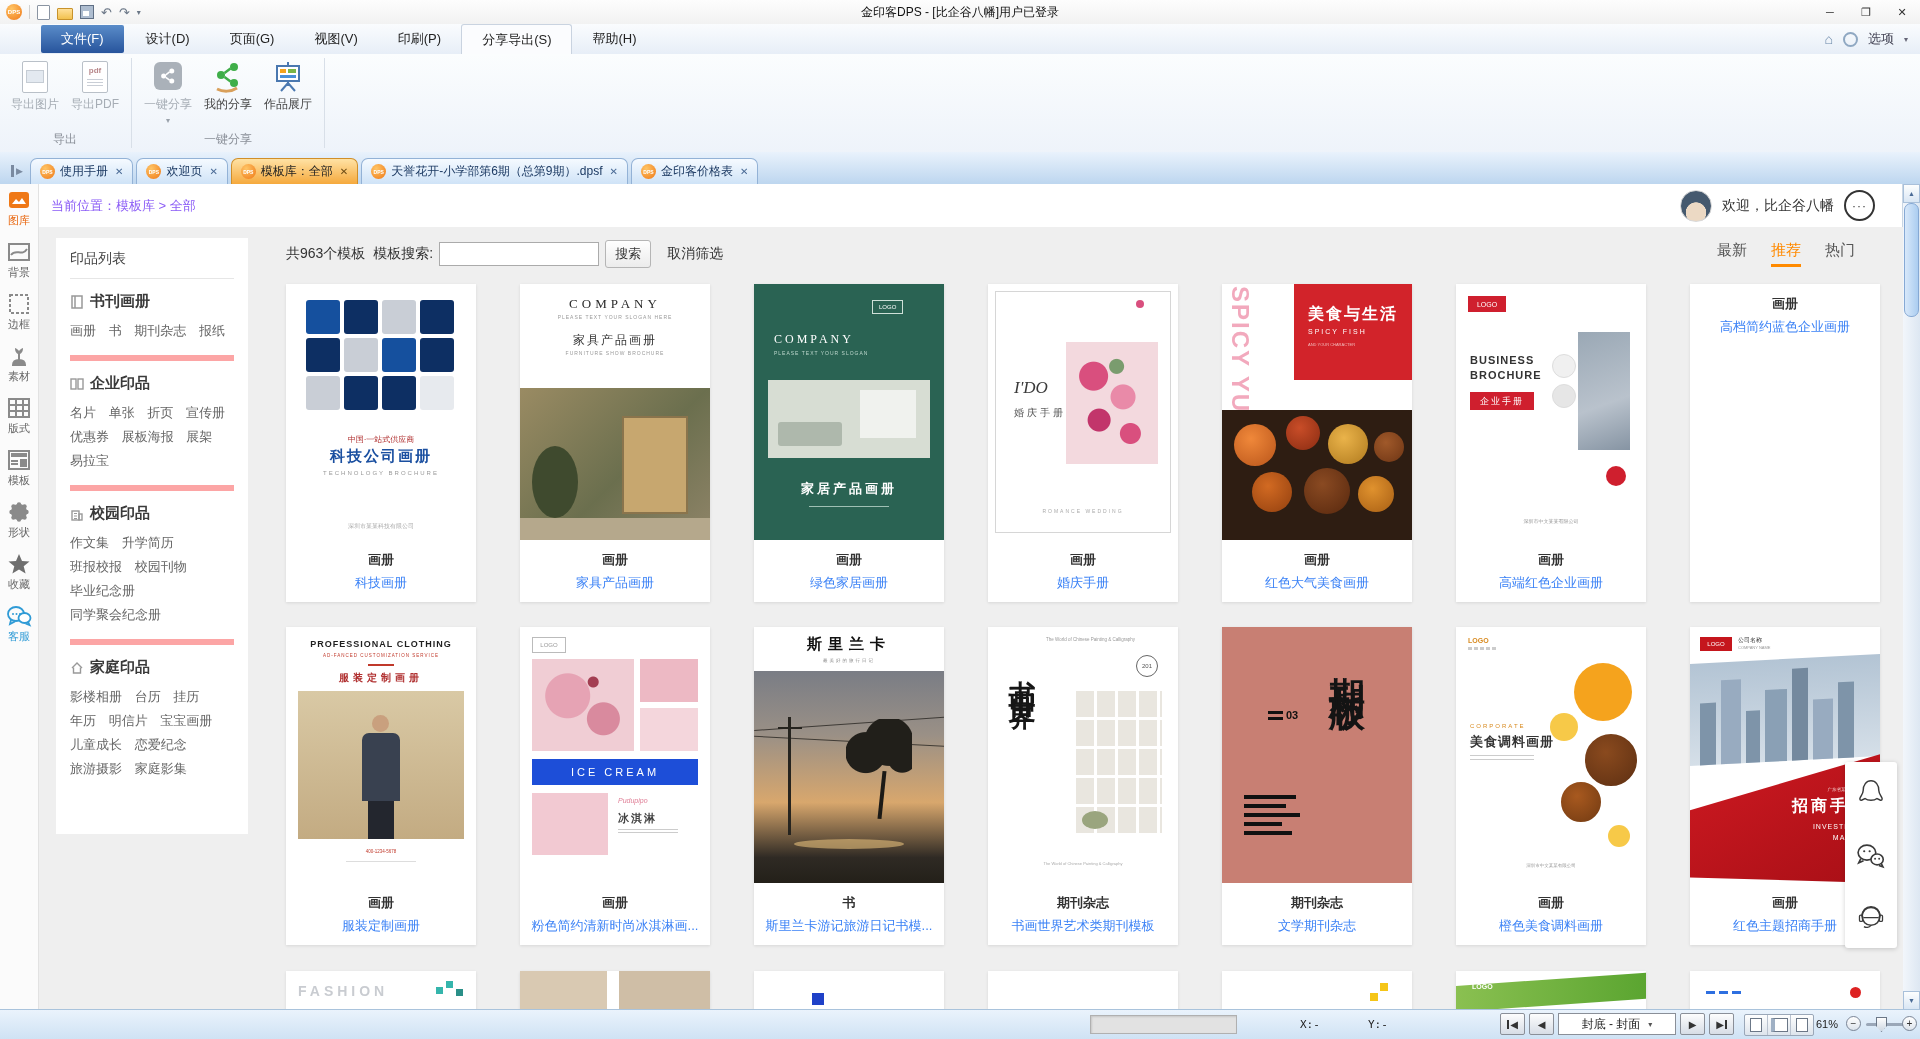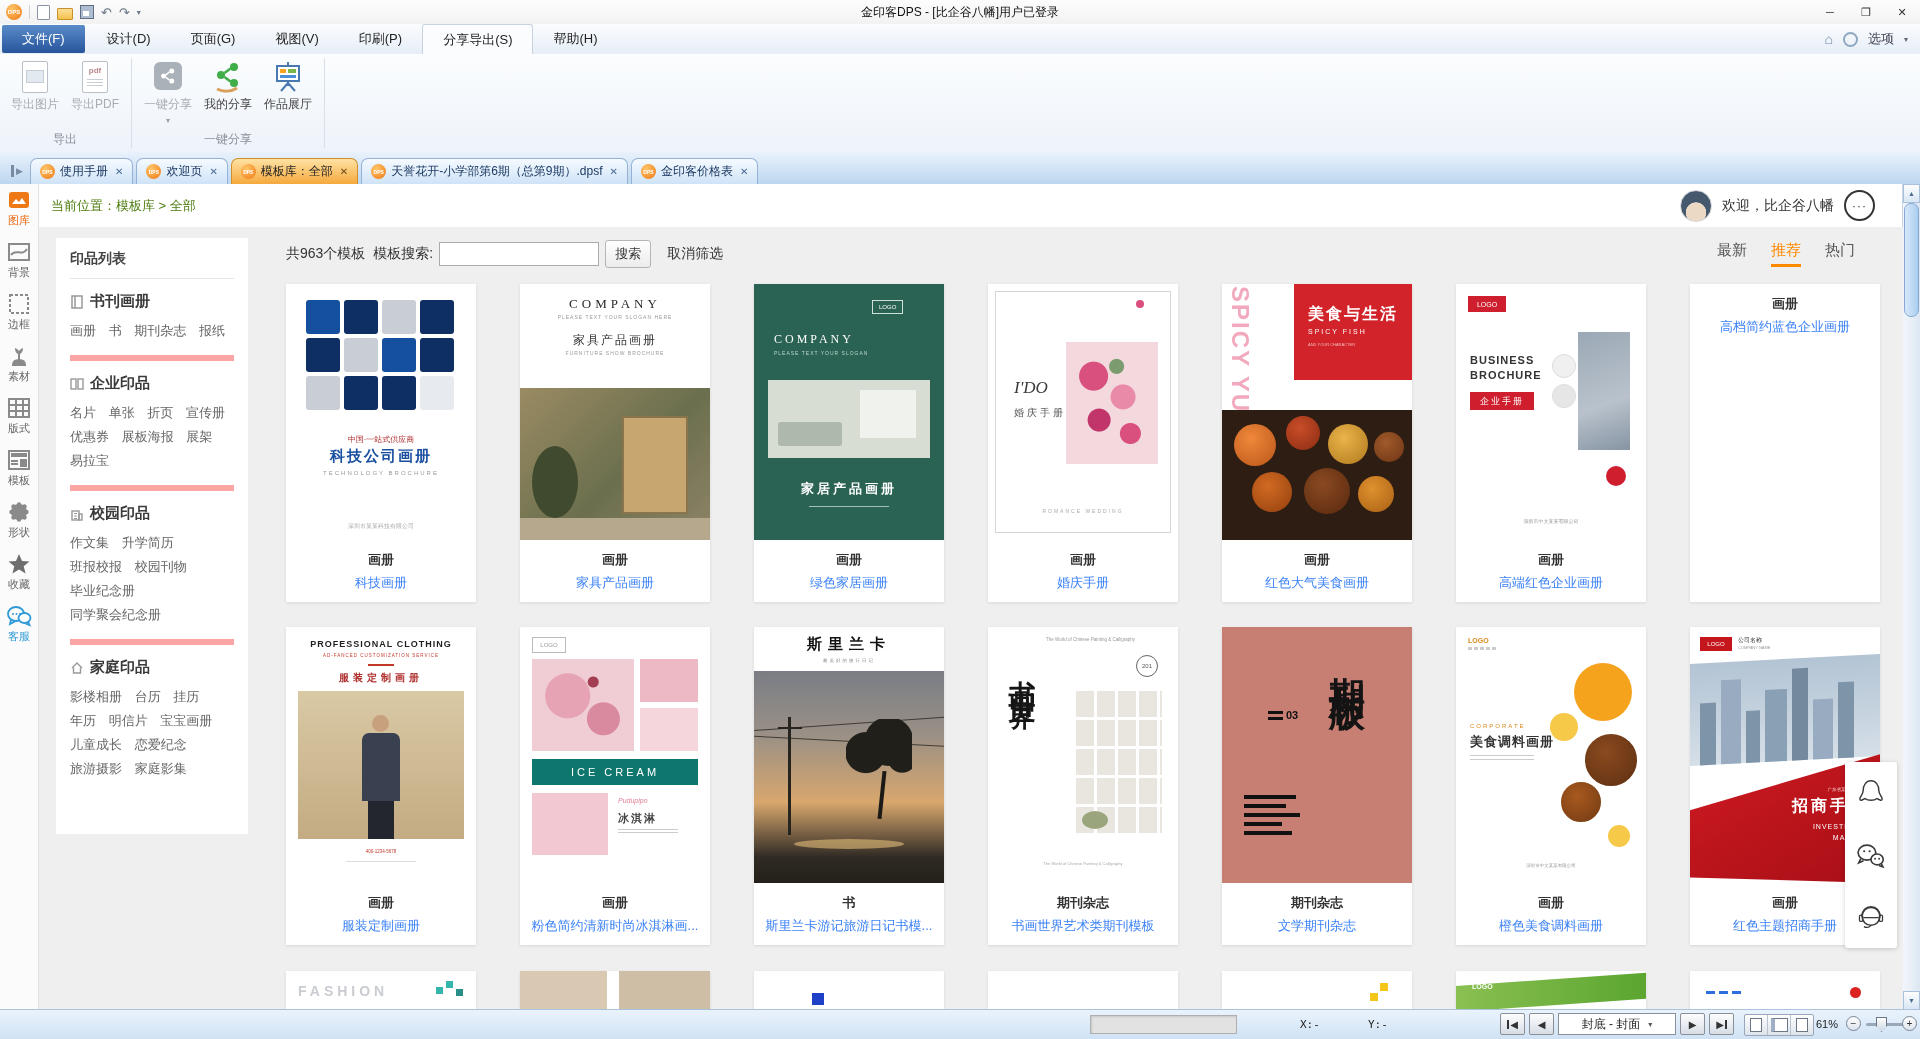--- a/index.html
+++ b/index.html
@@ -17,21 +17,21 @@
   .qopen{width:14px;height:10px;background:linear-gradient(#ffe09a,#f2c14e);border:1px solid #c8922a;border-radius:1px;margin-top:3px;}
   .qsave{width:12px;height:12px;background:#aebdd0;border:1px solid #5f6f85;position:relative;}
   .qsave::after{content:"";position:absolute;left:2px;top:5px;width:6px;height:5px;background:#fff;}
   .qglyph{font-size:13px;color:#6b7787;line-height:1;}
   .qcaret{font-size:8px;color:#6b7787;}
   .wintitle{position:absolute;left:0;right:0;text-align:center;font-size:12px;color:#111;}
   .winbtns{margin-left:auto;display:flex;z-index:3;}
   .winbtn{width:36px;height:24px;display:flex;align-items:center;justify-content:center;font-size:11px;color:#333;}
 
   
-  .menubar{position:absolute;top:24px;left:0;right:0;height:30px;background:linear-gradient(#fafcfe,#e7eef7);border-bottom:1px solid #d9e2ee;display:flex;align-items:stretch;}
+  .menubar{position:absolute;top:24px;left:0;right:0;height:30px;background:linear-gradient(#fafcfe,#e7eef7);border-bottom:1px solid #d9e2ee;display:flex;align-items:stretch;padding-left:39px;}
   .mi{padding:0 20px;display:flex;align-items:center;font-size:13px;color:#222;}
   .mi-file{background:linear-gradient(#5a8cc9,#27549c);color:#fff;border-radius:2px;margin:1px 2px;}
   .mi-active{background:#fbfcfe;border:1px solid #c9d3e0;border-bottom:none;border-radius:3px 3px 0 0;}
   .menu-right{margin-left:auto;display:flex;align-items:center;gap:10px;padding-right:12px;font-size:13px;color:#445;}
   .mhome{font-size:14px;color:#6a87a8;}
   .mcircle{width:11px;height:11px;border:2px solid #8fa8c2;border-radius:50%;}
   .mcaret{font-size:8px;color:#667;}
 
   
   .ribbon{position:absolute;top:54px;left:0;right:0;height:98px;background:linear-gradient(#fbfdfe,#eef3fa);border-bottom:1px solid #c9d5e4;display:flex;}
@@ -62,33 +62,33 @@
   .dtab.active .tclose{color:#6b4a14;}
 
   
   .main{position:absolute;top:184px;left:0;right:0;bottom:29px;}
   .iconstrip{position:absolute;left:0;top:0;bottom:0;width:38px;background:#fbfbfb;border-right:1px solid #e2e2e2;display:flex;flex-direction:column;align-items:center;padding-top:5px;}
   .sbi{display:flex;flex-direction:column;align-items:center;margin-bottom:13px;}
   .sbi .lbl{font-size:11px;color:#666;margin-top:2px;}
   .sbi.active .lbl{color:#e8650d;}
   .sbi.blue .lbl{color:#2f9bd6;}
   .crumb{position:absolute;left:39px;right:17px;top:0;height:43px;background:#fff;display:flex;align-items:center;}
-  .crumbtext{margin-left:12px;font-size:13px;color:#4d7c0f;}
+  .crumbtext{margin-left:12px;font-size:13px;color:#8b5cf6;}
   .crumb-right{margin-left:auto;display:flex;align-items:center;gap:10px;padding-right:28px;}
   .avatar{width:30px;height:30px;border-radius:50%;background:radial-gradient(circle at 50% 72%,#ecd9c4 0 38%,#45596e 40%);border:1px solid #d8d8d8;}
   .welcome{font-size:14px;color:#333;}
   .chaticon{width:27px;height:27px;border:2px solid #333;border-radius:50%;display:flex;align-items:center;justify-content:center;font-size:12px;color:#333;letter-spacing:1px;}
   .vscroll{position:absolute;right:0;top:0;bottom:0;width:17px;background:linear-gradient(90deg,#f2f6fb,#dde7f2);border-left:1px solid #c9d6e4;}
   .varrow{position:absolute;left:0;right:0;height:17px;background:linear-gradient(#fdfefe,#d9e6f4);border:1px solid #a9c0da;display:flex;align-items:center;justify-content:center;font-size:7px;color:#4a6b96;}
   .vthumb{position:absolute;left:1px;right:1px;top:19px;height:112px;border:1px solid #86a9d4;border-radius:7px;background:linear-gradient(90deg,#d8e8fa,#abcdf0);}
   .bodyarea{position:absolute;left:39px;right:17px;top:43px;bottom:0;background:#efefef;overflow:hidden;}
 
   
   .panel{position:absolute;left:17px;top:11px;width:192px;height:596px;background:#fff;box-sizing:border-box;padding:12px 14px;}
-  .phead{font-size:14px;color:#444;padding-bottom:10px;border-bottom:1px solid #e6e6e6;font-weight:bold;}
+  .phead{font-size:14px;color:#444;padding-bottom:10px;border-bottom:1px solid #e6e6e6;}
   .psec{border-bottom:6px solid #fca5a5;padding:13px 0 12px;}
   .psec:last-child{border-bottom:none;}
   .ptitle{display:flex;align-items:center;gap:6px;font-size:15px;font-weight:bold;color:#3a3a3a;}
   .plinks{margin-top:8px;font-size:13px;color:#666;line-height:24px;}
   .plinks span{margin-right:9px;display:inline-block;}
 
   
   .searchbar{position:absolute;left:247px;top:13px;height:28px;display:flex;align-items:center;font-size:14px;color:#333;}
   .searchinput{width:150px;height:22px;border:1px solid #ababab;background:#fff;margin-left:6px;font-size:13px;padding:0 4px;}
   .searchbtn{width:44px;height:26px;margin-left:6px;background:linear-gradient(#fefefe,#ececec);border:1px solid #b5b5b5;border-radius:3px;font-size:13px;color:#333;display:flex;align-items:center;justify-content:center;}
@@ -597,21 +597,21 @@
         <div class="cat">画册</div>
         <div class="tname">服装定制画册</div>
       </div>
 
       <div class="card">
         <div class="cover">
           <div class="abs" style="left:12px;top:10px;width:32px;height:14px;border:1px solid #bbb;color:#999;font-size:6px;display:flex;align-items:center;justify-content:center;">LOGO</div>
           <div class="abs" style="left:12px;top:32px;width:102px;height:92px;background:#f0cdd4;background-image:radial-gradient(circle at 35% 40%,#e6a3b4 0 22px,transparent 23px),radial-gradient(circle at 70% 65%,#d98a9e 0 16px,transparent 17px),radial-gradient(circle at 60% 25%,#a33e52 0 5px,transparent 6px);"></div>
           <div class="abs" style="left:120px;top:32px;width:58px;height:43px;background:#edb9c4;"></div>
           <div class="abs" style="left:120px;top:81px;width:58px;height:43px;background:#f4d6dc;"></div>
-          <div class="abs" style="left:12px;top:132px;width:166px;height:26px;background:#0f766e;color:#fff;font-size:11px;letter-spacing:3px;display:flex;align-items:center;justify-content:center;">ICE CREAM</div>
+          <div class="abs" style="left:12px;top:132px;width:166px;height:26px;background:#1d4ed8;color:#fff;font-size:11px;letter-spacing:3px;display:flex;align-items:center;justify-content:center;">ICE CREAM</div>
           <div class="abs" style="left:12px;top:166px;width:76px;height:62px;background:#f2c9d2;"></div>
           <div class="abs" style="left:98px;top:170px;font-size:7px;font-style:italic;color:#e08098;">Pudupipo</div>
           <div class="abs" style="left:98px;top:184px;font-size:11px;font-weight:bold;color:#444;letter-spacing:2px;">冰淇淋</div>
           <div class="abs" style="left:98px;top:202px;width:60px;height:6px;background:repeating-linear-gradient(#ccc 0 1px,transparent 1px 3px);"></div>
         </div>
         <div class="cat">画册</div>
         <div class="tname">粉色简约清新时尚冰淇淋画...</div>
       </div>
 
       <div class="card">

